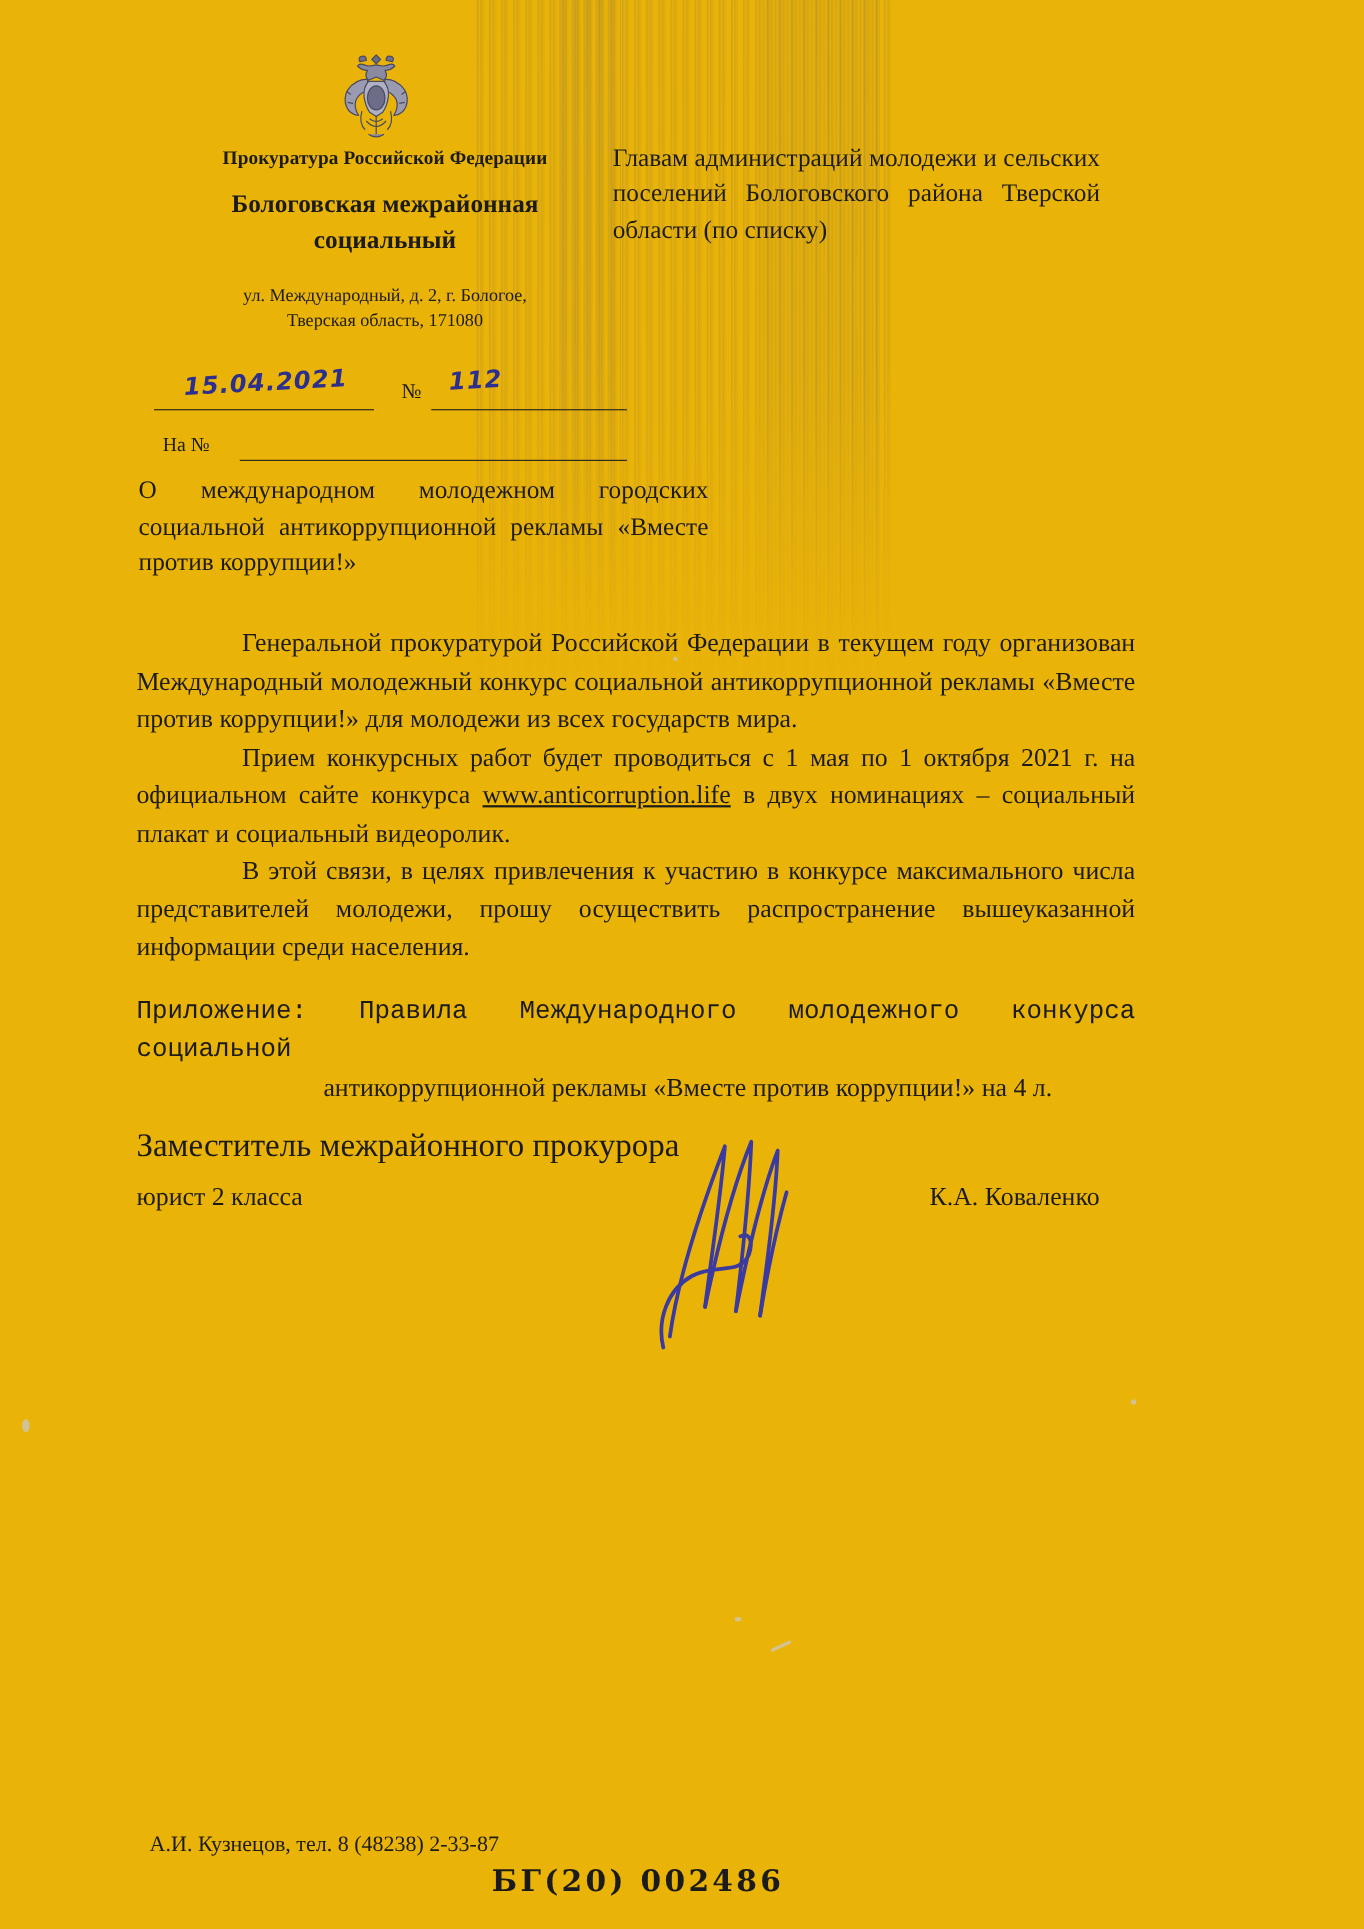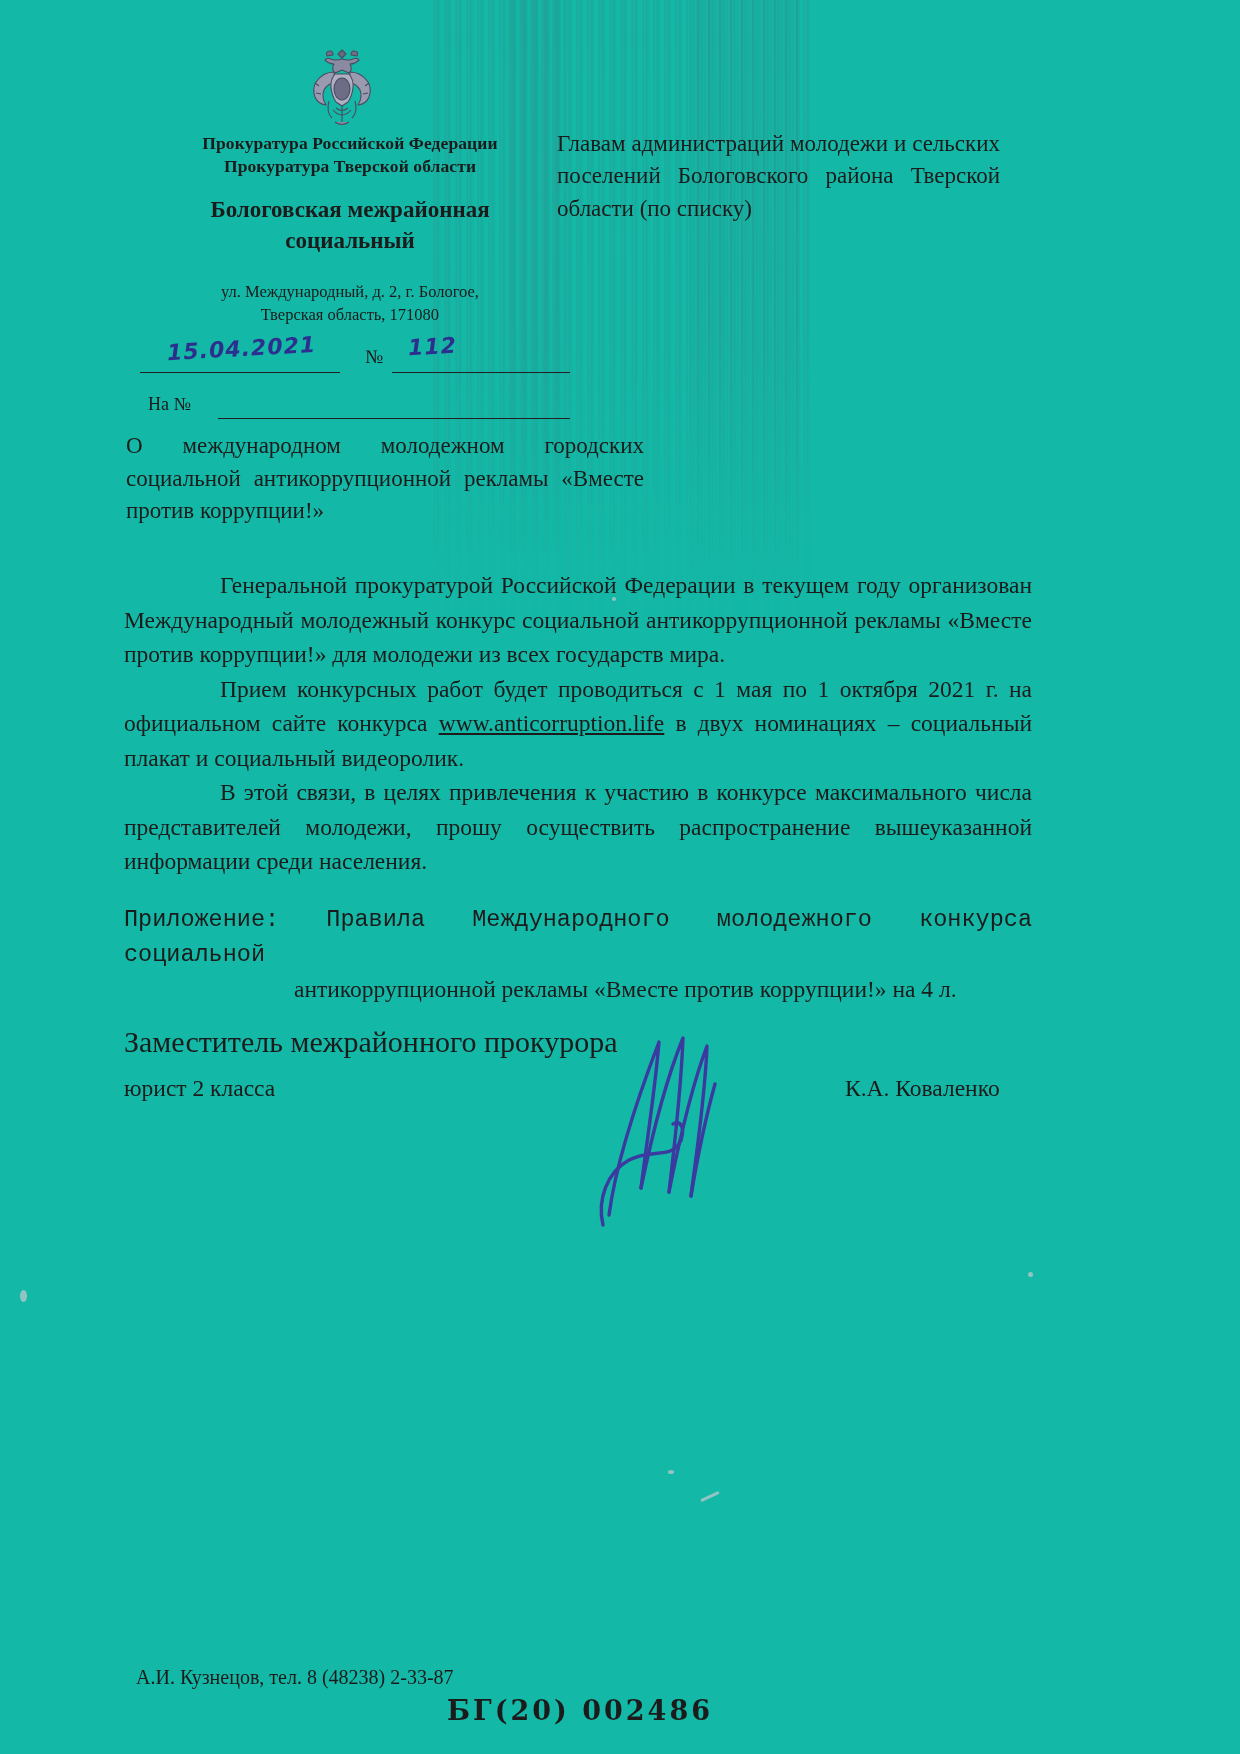--- a/index.html
+++ b/index.html
@@ -4,21 +4,21 @@
 <style>
   html, body {
     margin: 0;
     padding: 0;
     background: #ffffff;
   }
   .page {
     position: relative;
     width: 1240px;
     height: 1754px;
-    background: #14b8a6;
+    background: #eab308;
     overflow: hidden;
     font-family: "Liberation Serif", serif;
     color: #1b1b1b;
   }
 
   
   .scanband {
     position: absolute;
     top: 0;
     left: 430px;
@@ -267,21 +267,20 @@
         <path d="M50 59 Q53 70 47 76"></path>
         <path d="M37 64 L37 80"></path>
         <path d="M30 80 Q37 85 44 80" fill="#8888a0"></path>
         <path d="M14 44 L10 41 M60 44 L64 41 M16 52 L11 51 M58 52 L63 51"></path>
       </g>
     </svg>
   </div>
 
   <div class="letterhead">
     <div class="lh-line">Прокуратура Российской Федерации</div>
-    <div class="lh-line">Прокуратура Тверской области</div>
     <div class="lh-title">Бологовская межрайонная</div>
     <div class="lh-title" style="margin-top:0">социальный</div>
     <div class="lh-addr">ул. Международный, д. 2, г. Бологое,</div>
     <div class="lh-addr" style="margin-top:0">Тверская область, 171080</div>
   </div>
 
   <div class="addressee">Главам администраций молодежи и сельских поселений Бологовского района Тверской области (по списку)</div>
 
   <div class="datebox">
     <span class="hw" style="position:absolute;left:27px;top:0;">15.04.2021</span>

